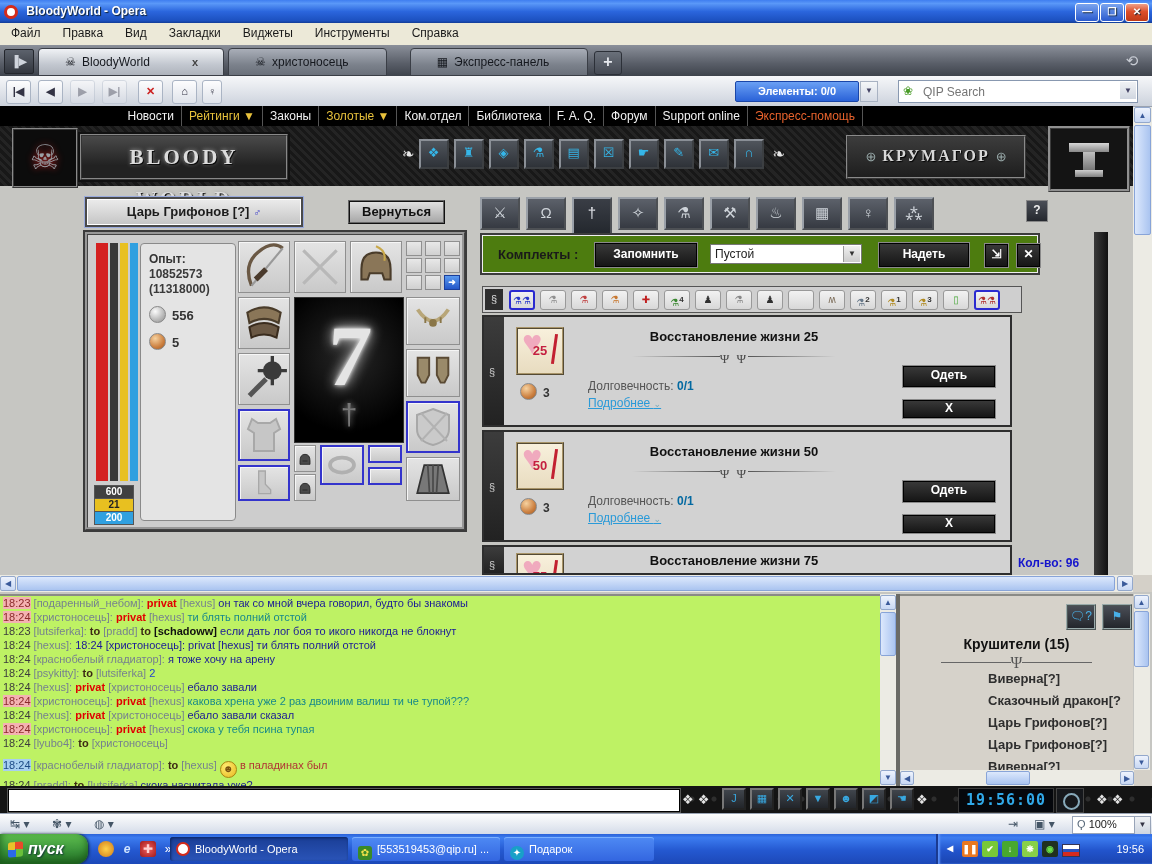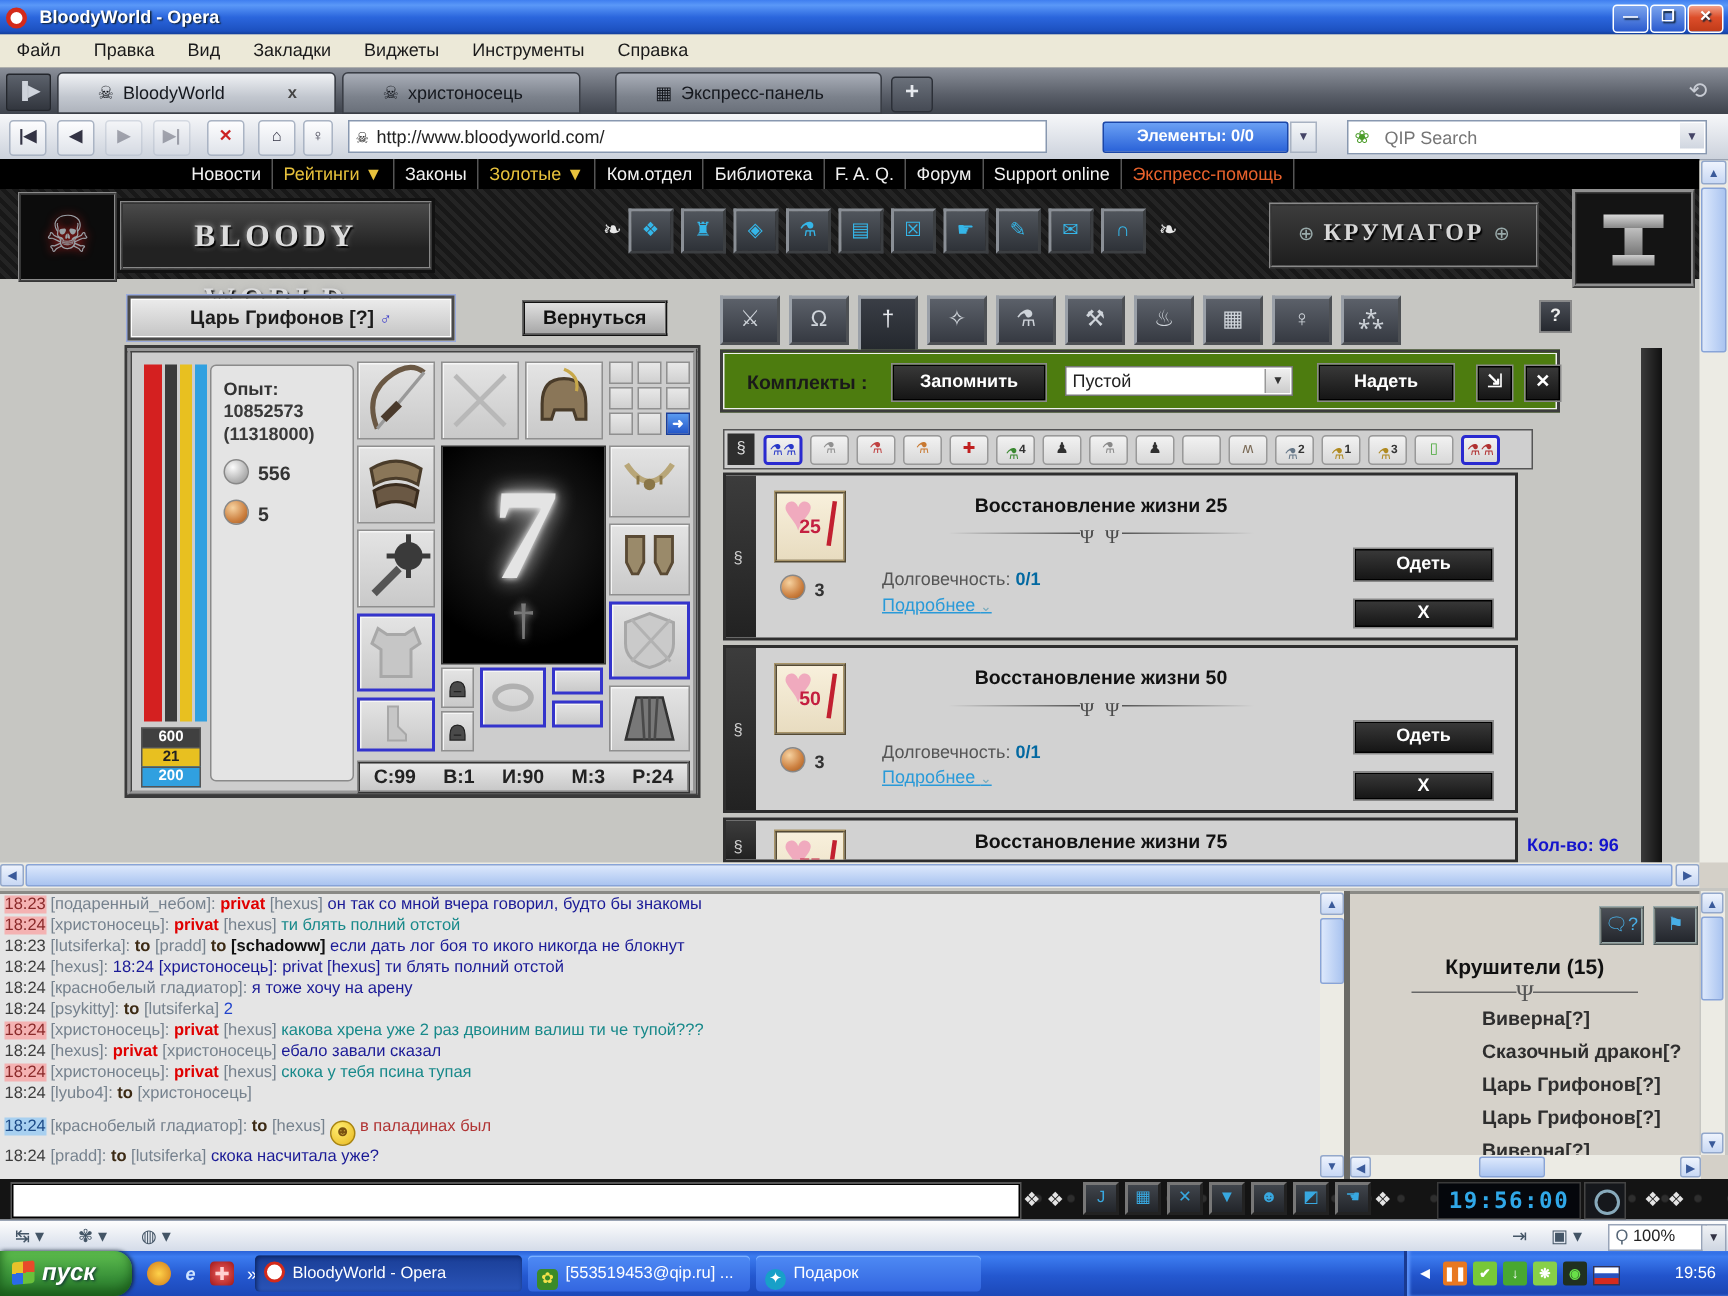--- a/index.html
+++ b/index.html
@@ -115,21 +115,21 @@
   .ieq{position:absolute;right:14px;top:48px;width:92px;height:21px;line-height:19px;}
   .ix{position:absolute;right:14px;top:82px;width:92px;height:18px;line-height:16px;}
   #qtytag{left:1018px;top:556px;font-size:12px;font-weight:bold;color:#1414cc;}
   #blackstrip{left:1094px;top:232px;width:14px;height:343px;background:linear-gradient(90deg,#3a3a3a,#101010);}
   
   .sb-track{background:#ecebe4;}
   .sb-btn{position:absolute;background:linear-gradient(#eef3fd,#c8d8f4);border:1px solid #93a8cc;border-radius:2px;color:#3a5a9a;font-size:8px;text-align:center;box-sizing:border-box;}
   .sb-thumb{position:absolute;background:linear-gradient(90deg,#dce8fc,#aac4f0);border:1px solid #88a4d8;border-radius:2px;box-sizing:border-box;}
   .sb-thumb.h{background:linear-gradient(#dce8fc,#aac4f0);}
   
-  #chatmain{left:0;top:594px;width:880px;height:192px;background:#e5e5e5;overflow:hidden;border-top:2px solid #8a8a86;}
+  #chatmain{left:0;top:594px;width:880px;height:192px;background:#bef264;overflow:hidden;border-top:2px solid #8a8a86;}
   .msg{white-space:nowrap;font-size:11px;line-height:14px;padding-left:3px;}
   .c-t{color:#3c3c3c;} 
   .c-tp{background:#f4b2b2;color:#8a2a2a;}
   .c-tb{background:#a8d0f0;color:#1c4a86;}
   .c-u{color:#76828e;}
   .c-pv{color:#e00000;font-weight:bold;}
   .c-to{color:#3c2a14;font-weight:bold;}
   .c-ub{color:#101010;font-weight:bold;}
   .c-m{color:#1a1a96;}
   .c-mt{color:#18898a;}
@@ -199,23 +199,20 @@
   </div>
 
   <div id="addressbar" class="abs">
     <div class="navbtn" style="left:6px;">|◀</div>
     <div class="navbtn" style="left:38px;">◀</div>
     <div class="navbtn dis" style="left:70px;">▶</div>
     <div class="navbtn dis" style="left:102px;">▶|</div>
     <div class="navbtn nav-stop" style="left:138px;">✕</div>
     <div class="navbtn" style="left:172px;">⌂</div>
     <div class="navbtn" style="left:202px;width:18px;">♀</div>
-    <div id="urlfield">
-      <span id="urlfav">☠</span><span>http://www.bloodyworld.com/</span>
-    </div>
     <div id="elementsbtn">Элементы:  0/0</div>
     <div id="elementsdrop">▼</div>
     <div id="searchbox">
       <span id="qipflower">❀</span>
       <input placeholder="QIP Search" style="">
       <div id="searchdrop">▼</div>
     </div>
   </div>
 
   <div id="sitenav" class="abs" style="text-align:right;padding-right:270px;box-sizing:border-box;"><span class="snav w">Новости</span><span class="snav y">Рейтинги ▼</span><span class="snav w">Законы</span><span class="snav y">Золотые ▼</span><span class="snav w">Ком.отдел</span><span class="snav w">Библиотека</span><span class="snav w">F. A. Q.</span><span class="snav w">Форум</span><span class="snav w">Support online</span><span class="snav o">Экспресс-помощь</span></div>
@@ -320,27 +317,20 @@
         <div class="slot sel" style="left: 130px; top: 226px; width: 34px; height: 18px;"></div>
         <div class="mini" style="left: 168px; top: 0px;"></div>
         <div class="mini" style="left: 187px; top: 0px;"></div>
         <div class="mini" style="left: 206px; top: 0px;"></div>
         <div class="mini" style="left: 168px; top: 17px;"></div>
         <div class="mini" style="left: 187px; top: 17px;"></div>
         <div class="mini" style="left: 206px; top: 17px;"></div>
         <div class="mini" style="left: 168px; top: 34px;"></div>
         <div class="mini" style="left: 187px; top: 34px;"></div>
         <div class="mini arrow" style="left: 206px; top: 34px;">➜</div>
-      </div>
-    <div id="statline">
-        <span>С:99</span>
-        <span>В:1</span>
-        <span>И:90</span>
-        <span>М:3</span>
-        <span>Р:24</span>
       </div>
   </div>
 
   <div id="invtabs"></div>
   <div id="invhelp" class="abs">?</div>
 
   <div id="setsbar" class="abs">
     <div id="setslabel">Комплекты :</div>
     <div id="rememberbtn" class="darkbtn">Запомнить</div>
     <div id="setselect"><span>Пустой</span><span class="dd">▼</span></div>
@@ -432,20 +422,21 @@
   </div>
   <div class="abs" style="left:1133px;top:575px;width:19px;height:17px;background:#d4d0c8;"></div>
 
   <div id="chatmain" class="abs">
       <div class="msg"><span class="c-tp">18:23</span><span class="c-u"> [подаренный_небом]: </span><span class="c-pv">privat</span><span class="c-u"> [hexus] </span><span class="c-m">он так со мной вчера говорил, будто бы знакомы</span></div>
       <div class="msg"><span class="c-tp">18:24</span><span class="c-u"> [христоносець]: </span><span class="c-pv">privat</span><span class="c-u"> [hexus] </span><span class="c-mt">ти блять полний отстой</span></div>
       <div class="msg"><span class="c-t">18:23</span><span class="c-u"> [lutsiferka]: </span><span class="c-to">to</span><span class="c-u"> [pradd] </span><span class="c-to">to</span><span class="c-ub"> [schadoww] </span><span class="c-m">если дать лог боя то икого никогда не блокнут</span></div>
       <div class="msg"><span class="c-t">18:24</span><span class="c-u"> [hexus]: </span><span class="c-m">18:24 [христоносець]: privat [hexus] ти блять полний отстой</span></div>
       <div class="msg"><span class="c-t">18:24</span><span class="c-u"> [краснобелый гладиатор]: </span><span class="c-m">я тоже хочу на арену</span></div>
       <div class="msg"><span class="c-t">18:24</span><span class="c-u"> [psykitty]: </span><span class="c-to">to</span><span class="c-u"> [lutsiferka] </span><span class="c-mb">2</span></div>
+      <div class="msg"><span class="c-t">18:24</span><span class="c-u"> [hexus]: </span><span class="c-pv">privat</span><span class="c-u"> [христоносець] </span><span class="c-m">ебало завали</span></div>
       <div class="msg"><span class="c-tp">18:24</span><span class="c-u"> [христоносець]: </span><span class="c-pv">privat</span><span class="c-u"> [hexus] </span><span class="c-mt">какова хрена уже 2 раз двоиним валиш ти че тупой???</span></div>
       <div class="msg"><span class="c-t">18:24</span><span class="c-u"> [hexus]: </span><span class="c-pv">privat</span><span class="c-u"> [христоносець] </span><span class="c-m">ебало завали сказал</span></div>
       <div class="msg"><span class="c-tp">18:24</span><span class="c-u"> [христоносець]: </span><span class="c-pv">privat</span><span class="c-u"> [hexus] </span><span class="c-mt">скока у тебя псина тупая</span></div>
       <div class="msg"><span class="c-t">18:24</span><span class="c-u"> [lyubo4]: </span><span class="c-to">to</span><span class="c-u"> [христоносець]</span></div>
       <div class="msg" style="margin-top: 8px;"><span class="c-tb">18:24</span><span class="c-u"> [краснобелый гладиатор]: </span><span class="c-to">to</span><span class="c-u"> [hexus] </span><span class="c-sm">☻</span><span class="c-mr"> в паладинах был</span></div>
       <div class="msg"><span class="c-t">18:24</span><span class="c-u"> [pradd]: </span><span class="c-to">to</span><span class="c-u"> [lutsiferka] </span><span class="c-m">скока насчитала уже?</span></div>
     </div>
   <div class="abs sb-track" style="left:880px;top:594px;width:17px;height:192px;">
     <div class="sb-btn" style="left:0;top:1px;width:16px;height:15px;line-height:14px;">▲</div>
     <div class="sb-thumb" style="left:0;top:18px;width:16px;height:44px;"></div>

